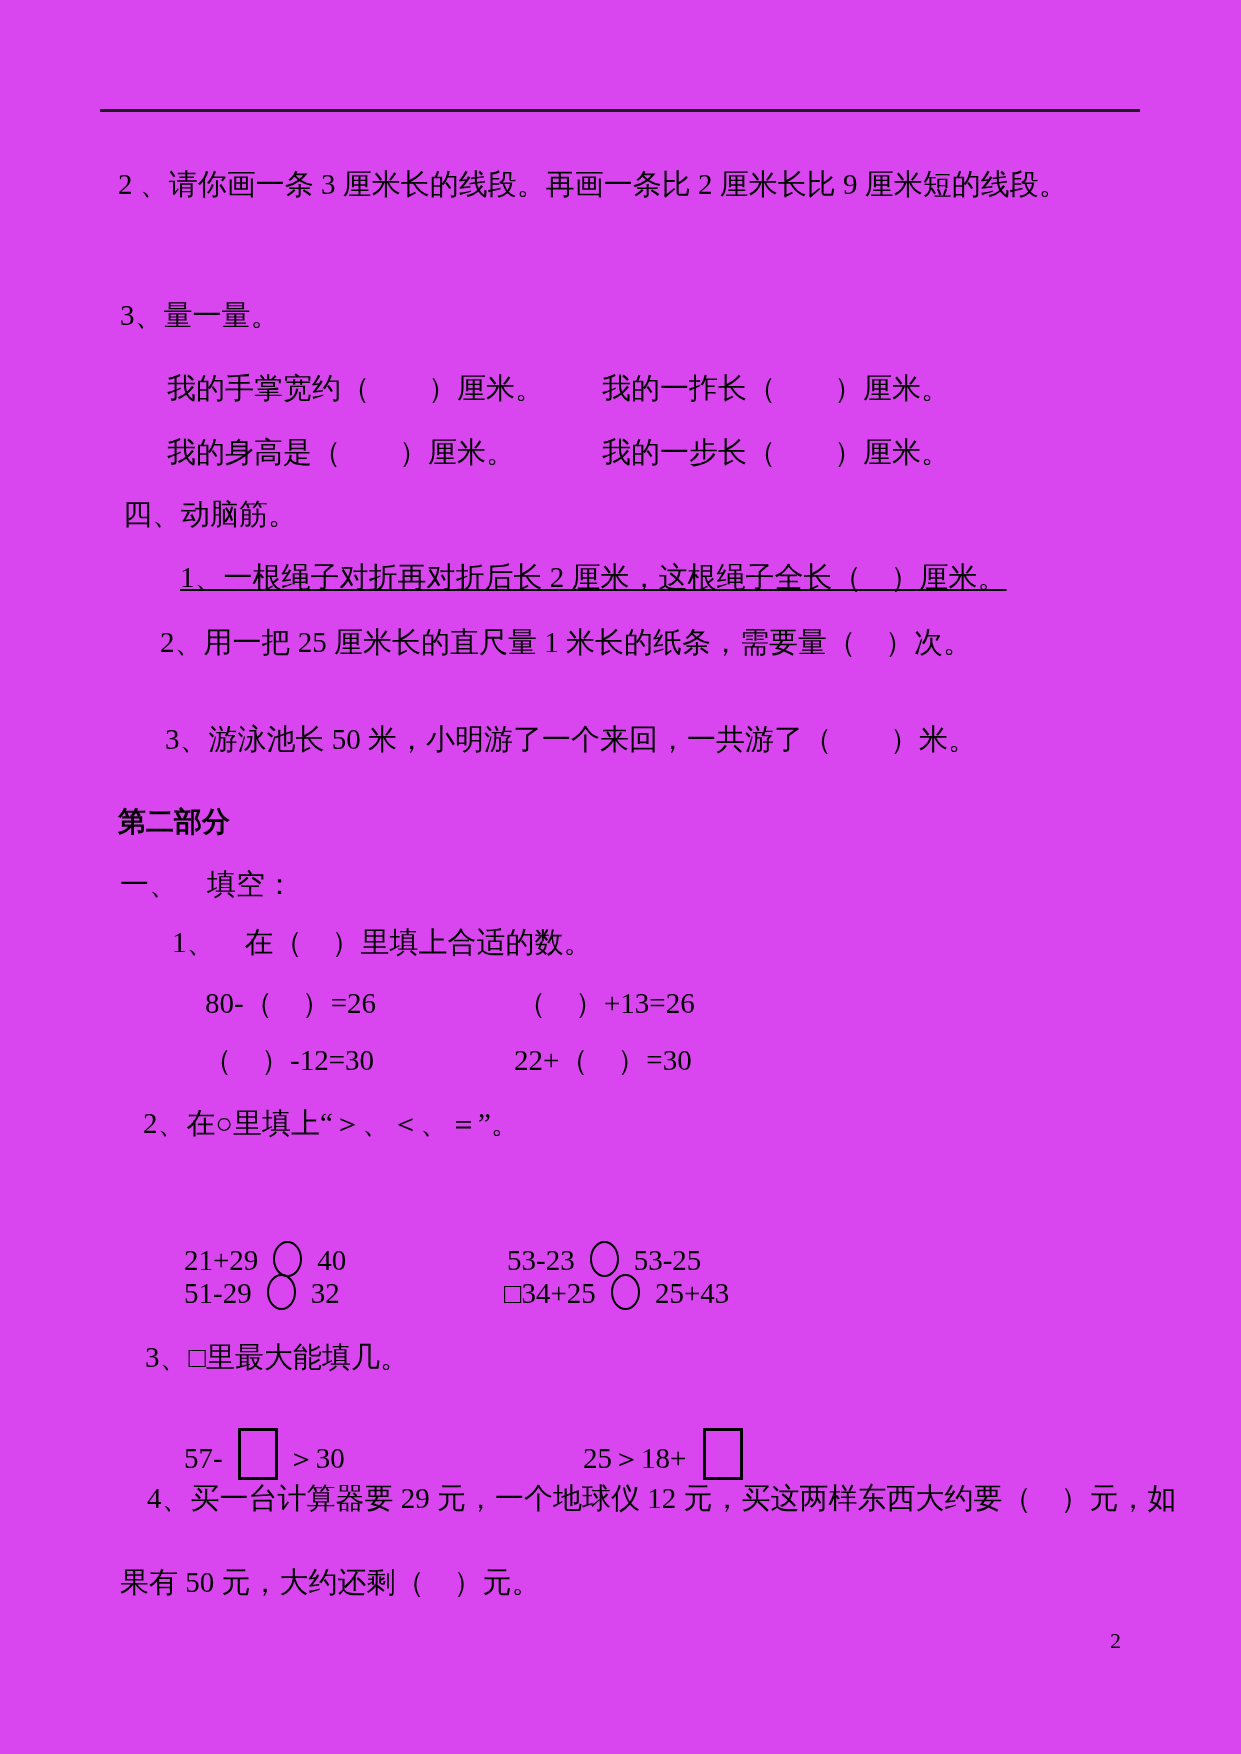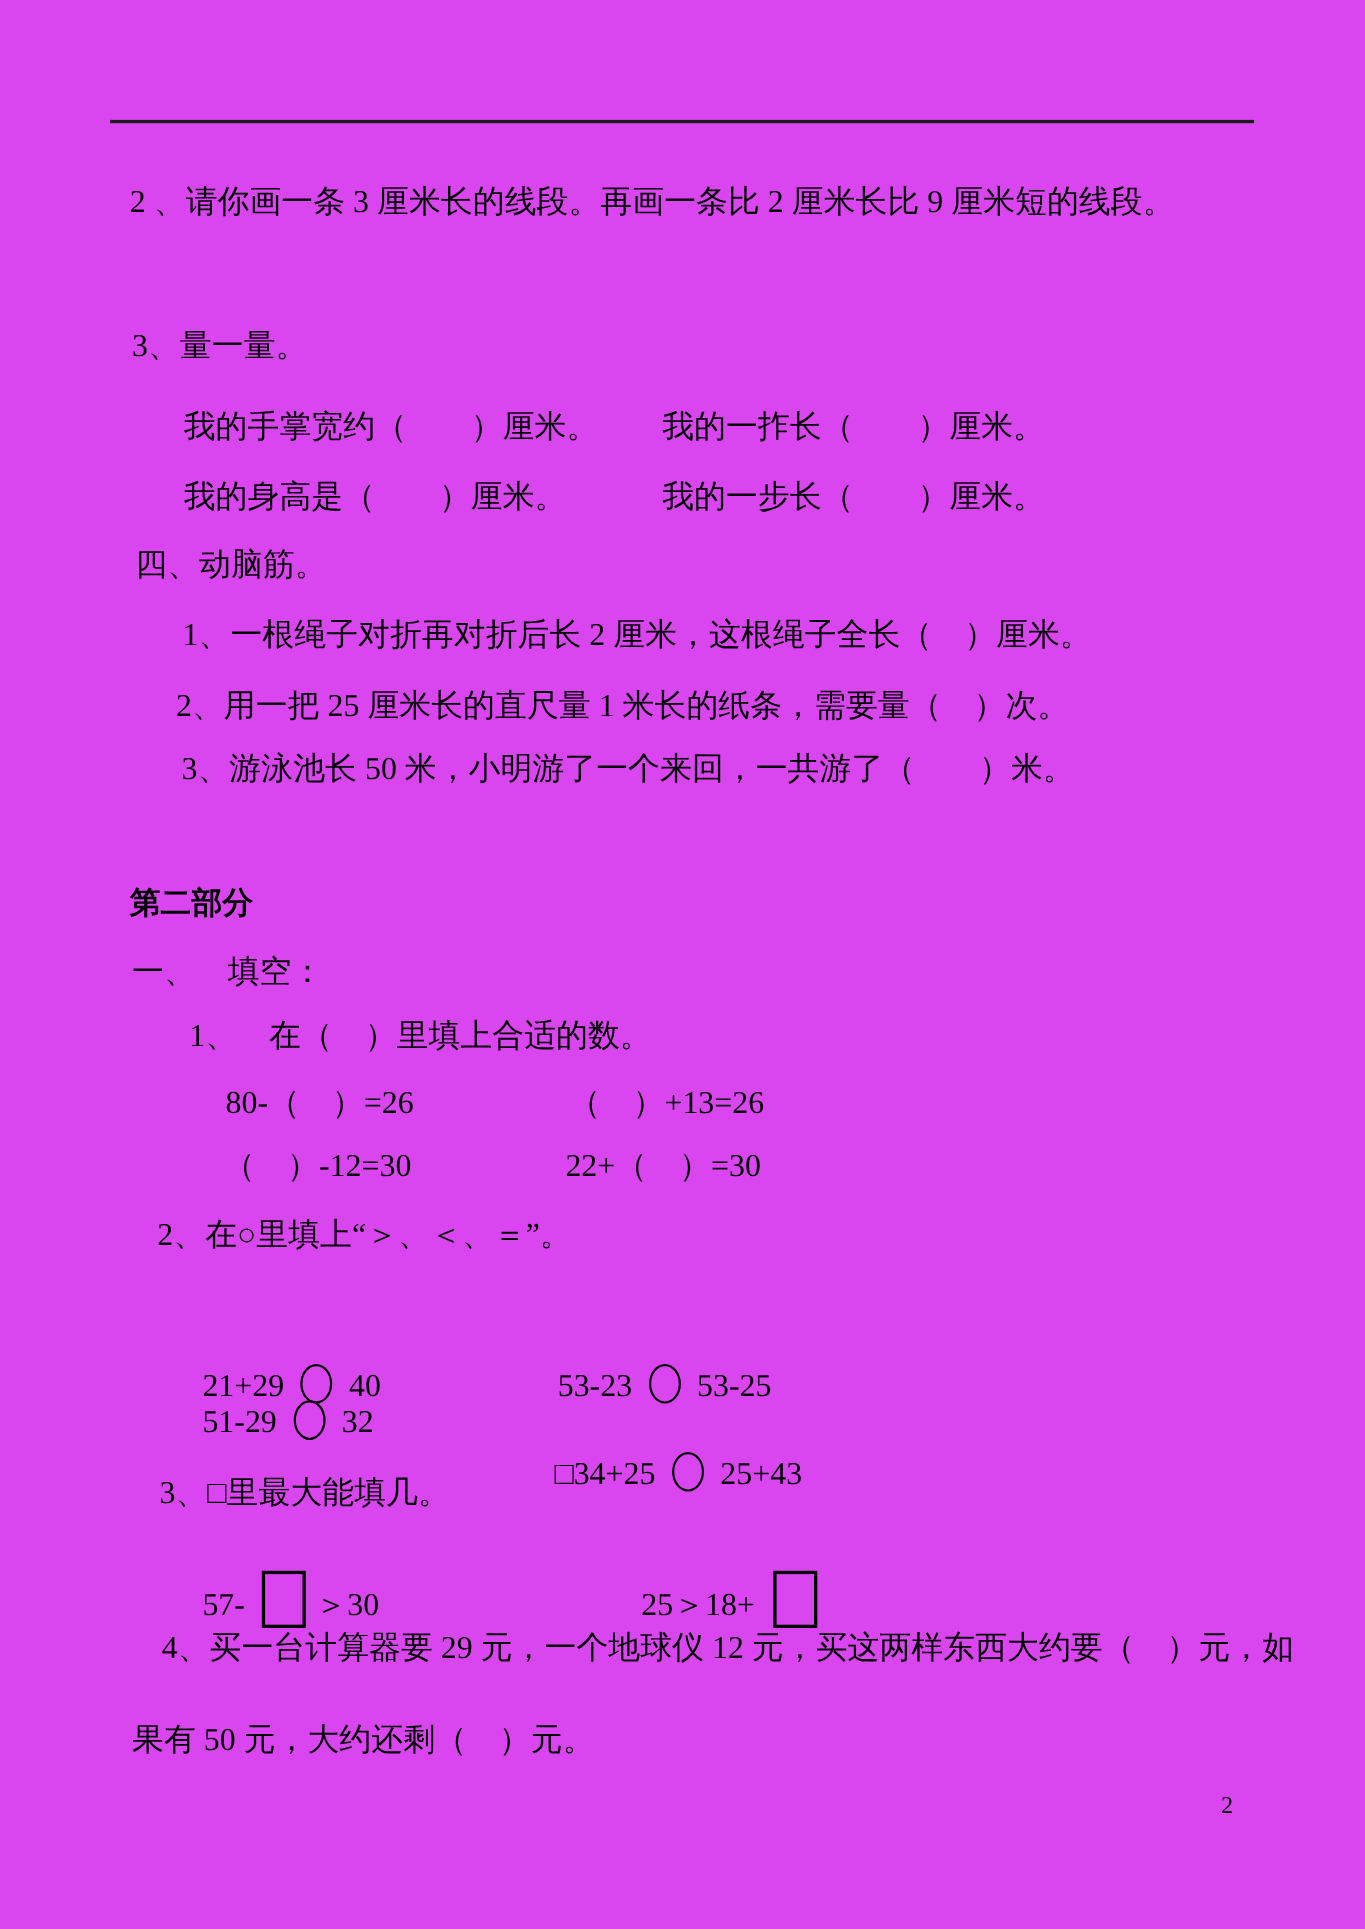--- a/index.html
+++ b/index.html
@@ -78,29 +78,29 @@
   <div class="line" style="top:432px;">
     <span class="col" style="left:602px;">我的一步长（　　）厘米。</span>
     <span class="col" style="left:167px;">我的身高是（　　）厘米。</span>
   </div>
 
   <div class="line" style="top:494px;">
     <span class="col" style="left:123px;">四、动脑筋。</span>
   </div>
 
   <div class="line" style="top:557px;">
-    <span class="col" style="left:166px;">1、一根绳子对折再对折后长 2 厘米，这根绳子全长（　）厘米。</span>
+    <span class="col" style="left:180px;text-decoration:underline;">1、一根绳子对折再对折后长 2 厘米，这根绳子全长（　）厘米。</span>
   </div>
 
   <div class="line" style="top:622px;">
     <span class="col" style="left:160px;">2、用一把 25 厘米长的直尺量 1 米长的纸条，需要量（　）次。</span>
   </div>
 
   <div class="line" style="top:679px;">
-    <span class="col" style="left:165px;">3、游泳池长 50 米，小明游了一个来回，一共游了（　　）米。</span>
+    <span class="col" style="left:165px;margin-top:40px;">3、游泳池长 50 米，小明游了一个来回，一共游了（　　）米。</span>
   </div>
 
   <div class="line heading" style="top:799px;">
     <span class="col" style="left:118px;height:46px;line-height:46px;">第二部分</span>
   </div>
 
   <div class="line" style="top:864px;padding-left:31px;">
     <span class="col" style="left:120px;">一、　填空：</span>
   </div>
 
@@ -128,21 +128,21 @@
     </span>
     <span class="col" style="left:507px;">
       <span>53-23</span><span class="circle"></span><span>53-25</span>
     </span>
   </div>
 
   <div class="line" style="top:1273px;">
     <span class="col" style="left:184px;">
       <span>51-29</span><span class="circle"></span><span>32</span>
     </span>
-    <span class="col" style="left:504px;margin-top:47px;">
+    <span class="col" style="left:504px;">
       <span>□34+25</span><span class="circle"></span><span>25+43</span>
     </span>
   </div>
 
   <div class="line" style="top:1337px;">
     <span class="col" style="left:145px;">3、□里最大能填几。</span>
   </div>
 
   <div class="line" style="top:1428px;">
     <span class="col" style="left:184px;">

